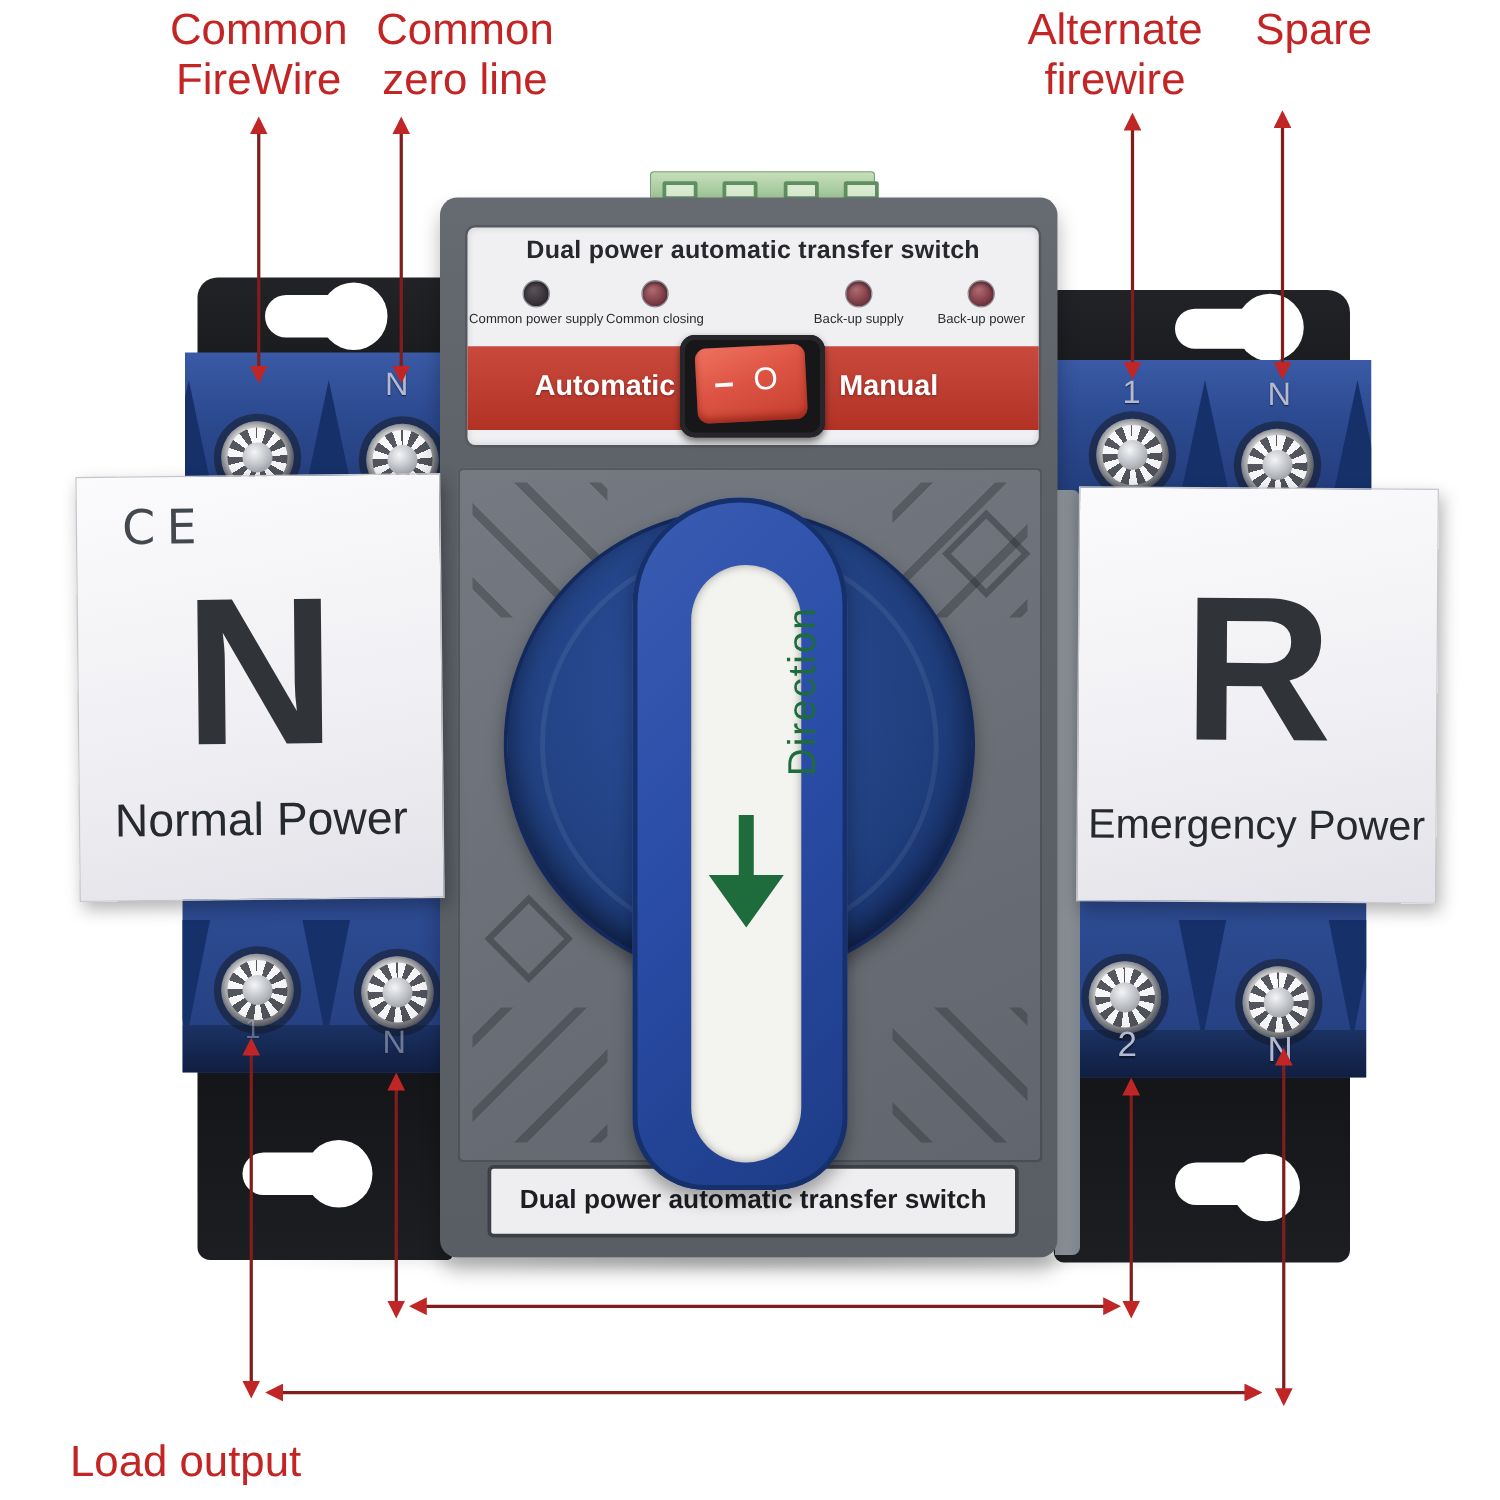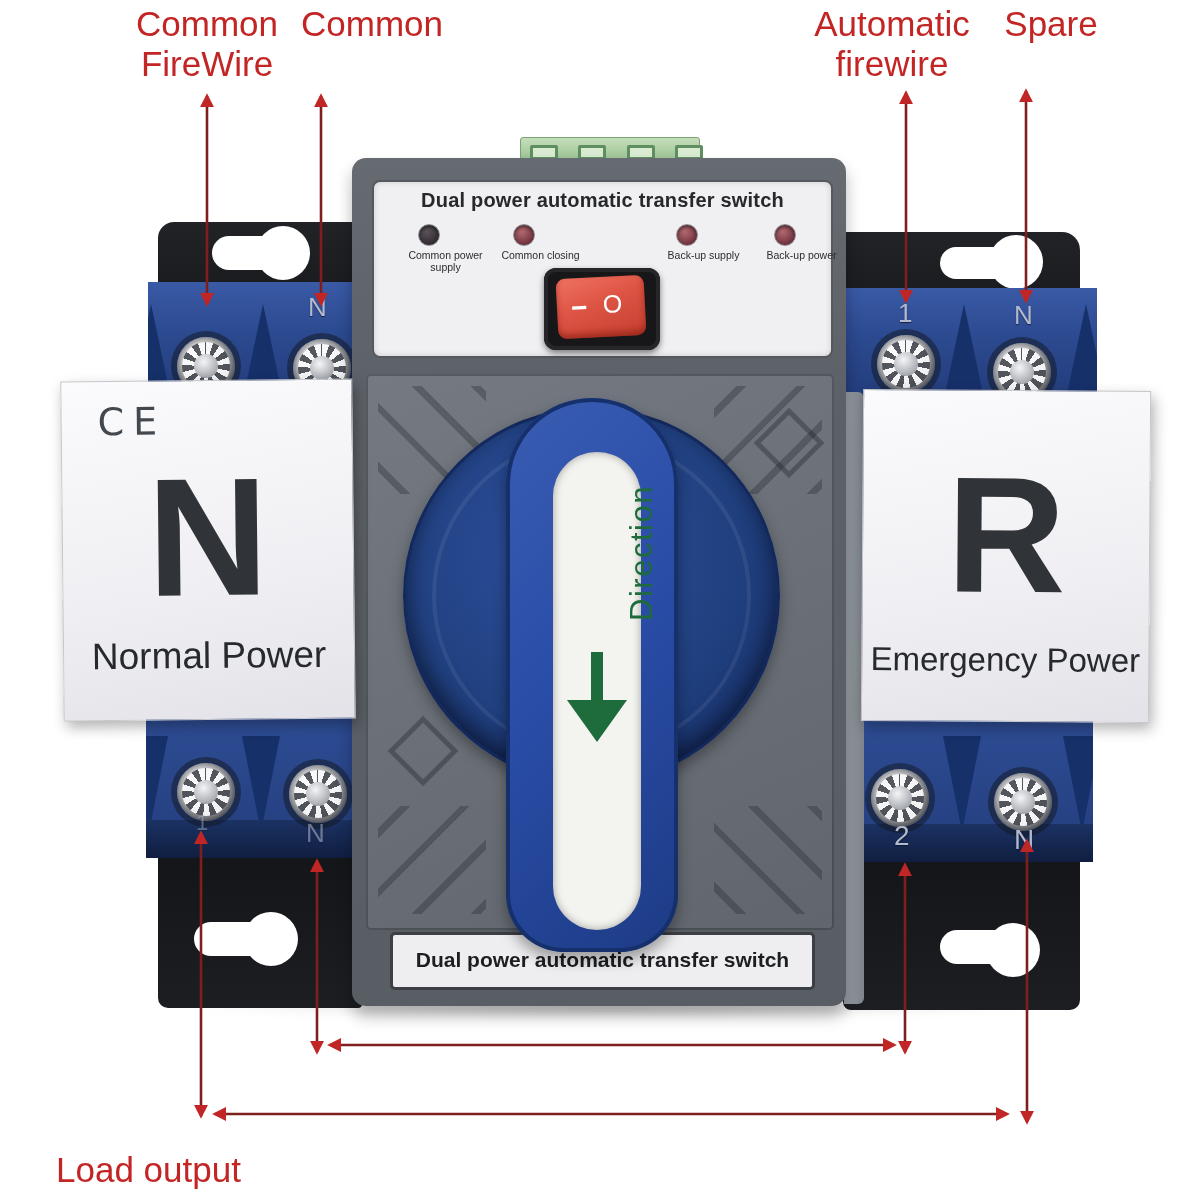--- a/index.html
+++ b/index.html
@@ -59,21 +59,21 @@
   .panel{position:absolute;left:372px;top:180px;width:461px;height:178px;z-index:6;
          background:#f0f0f2;border:2px solid #55595f;border-radius:8px;box-sizing:border-box;
          box-shadow:inset 0 0 6px rgba(0,0,0,0.15);}
   .panel-title{position:absolute;left:0;top:7px;width:100%;text-align:center;
                font-size:20px;font-weight:600;color:#26282c;letter-spacing:0.2px;}
   .led-group{position:absolute;top:42px;width:120px;text-align:center;}
   .led-dot{width:20px;height:20px;margin:0 auto 3px;border-radius:50%;border:1px solid #8a8f96;
            box-shadow:inset 0 2px 3px rgba(0,0,0,0.4);}
   .led-off{background:radial-gradient(circle at 40% 35%,#5a5258,#2f2a30 75%);}
   .led-on{background:radial-gradient(circle at 40% 35%,#b06a70,#6e2f3a 75%);}
-  .led-label{font-size:10.5px;color:#2a2c30;margin-left:33px;}
+  .led-label{font-size:10.5px;color:#2a2c30;}
   .band{position:absolute;left:0;top:95px;width:100%;height:67px;
         background:linear-gradient(180deg,#c94a3d,#b23226);}
   .mode{position:absolute;width:150px;text-align:center;color:#ffffff;font-size:23px;font-weight:700;
         top:18px;text-shadow:0 1px 2px rgba(80,10,10,0.5);}
   .rocker-bezel{position:absolute;left:170px;top:86px;width:116px;height:82px;background:#17171a;
                 border-radius:12px;box-shadow:0 3px 6px rgba(0,0,0,0.5), inset 0 0 0 4px #26262a;z-index:2;}
   .rocker{position:absolute;left:13px;top:9px;width:88px;height:60px;border-radius:9px;
           background:linear-gradient(160deg,#ef7260 0%,#dd5444 45%,#c43f2f 100%);
           transform:rotate(-3deg);box-shadow:inset 0 -4px 6px rgba(120,20,10,0.55);}
   .rocker-minus{position:absolute;left:14px;top:14px;color:#ffffff;font-size:28px;font-weight:700;}
@@ -233,20 +233,24 @@
     </div>
     <div class="led-group" style="left:253px;">
       <div class="led-dot led-on"></div>
       <div class="led-label">Back-up supply</div>
     </div>
     <div class="led-group" style="left:351px;">
       <div class="led-dot led-on"></div>
       <div class="led-label">Back-up power</div>
     </div>
 
+    <div class="band">
+      <div class="mode" style="left:35px;">Automatic</div>
+      <div class="mode" style="left:262px;">Manual</div>
+    </div>
 
     <div class="rocker-bezel">
       <div class="rocker">
         <span class="rocker-minus">−</span>
         <span class="rocker-o">O</span>
       </div>
     </div>
   </div>
 
   <div class="hub">
@@ -271,23 +275,24 @@
     <div class="big-letter" style="top:62px;font-size:165px;">R</div>
     <div class="caption" style="top:250px;font-size:33px;">Emergency Power</div>
   </div>
 
   <div class="toplabel" style="left:97px;">
     <div>Common</div>
     <div>FireWire</div>
   </div>
   <div class="toplabel" style="left:262px;">
     <div>Common</div>
+    <div>zero line</div>
   </div>
   <div class="toplabel" style="left:782px;">
-    <div>Automatic</div>
+    <div>Alternate</div>
     <div>firewire</div>
   </div>
   <div class="toplabel" style="left:941px;">
     <div>Spare</div>
   </div>
   <div class="loadlabel">Load output</div>
 
   <svg class="arrows" width="1200" height="1200" viewBox="0 0 1200 1200">
     <defs>
       <marker id="ah" viewBox="0 0 10 10" refX="8" refY="5" markerWidth="5.5" markerHeight="5.5" orient="auto-start-reverse">

